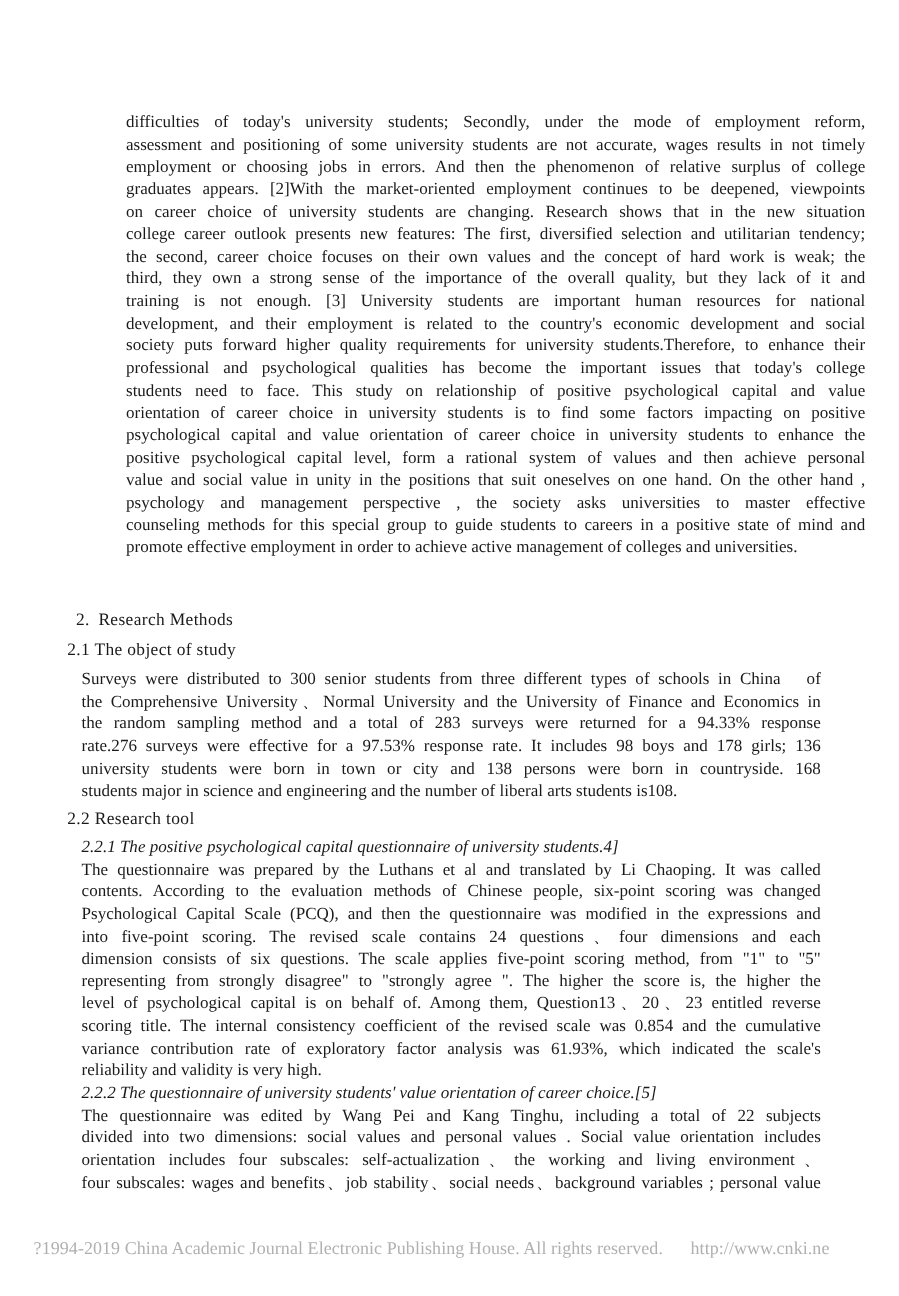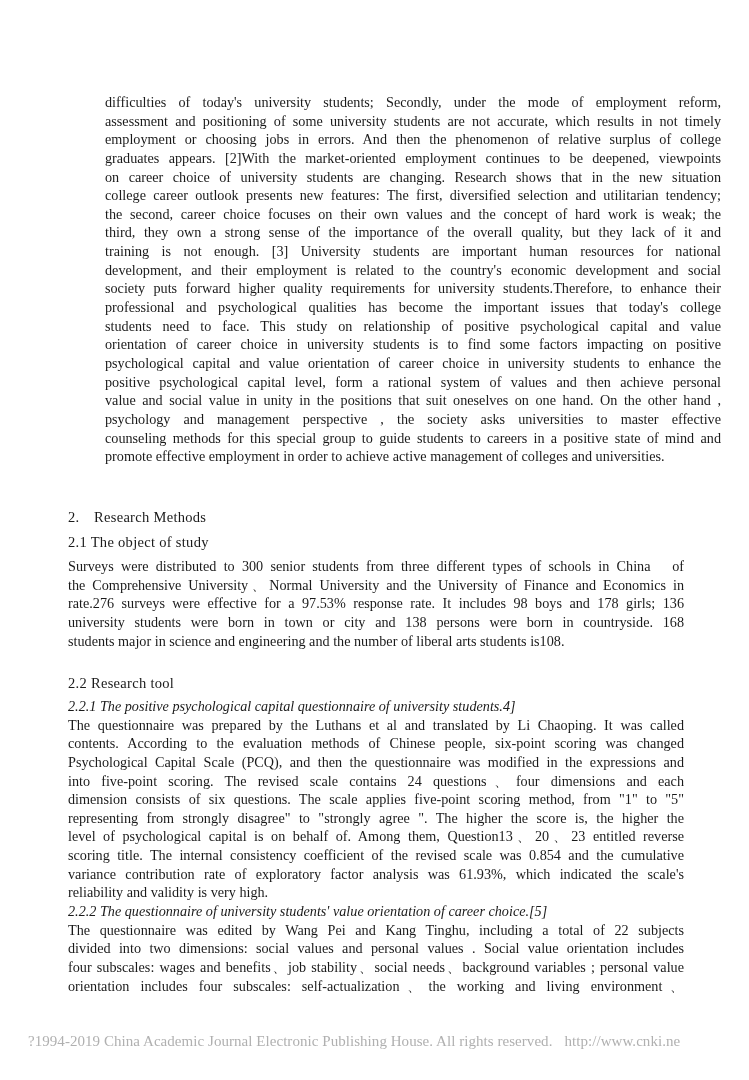--- a/index.html
+++ b/index.html
@@ -1,34 +1,34 @@
 <!DOCTYPE html>
 <html><head>
 <meta charset="utf-8">
 <style>
   html, body { margin: 0; padding: 0; background: #ffffff; }
   body { width: 749px; height: 1080px; position: relative; overflow: hidden;
          font-family: "Liberation Serif", "DejaVu Serif", serif; color: #1a1a1a; }
   .line { font-size: 14.2px; line-height: 18.65px; height: 18.65px; white-space: nowrap;
           text-align: justify; text-align-last: justify; overflow: visible; }
   .line.last { text-align-last: left; }
-  .h2 { font-size: 14.5px; line-height: 18px; letter-spacing: 0.3px; position: absolute; left: 68px; }
+  .h2 { font-size: 14.5px; line-height: 18px; letter-spacing: 0.3px; position: absolute; left: 56px; text-align: center; }
   .h2 .num { display: inline-block; width: 26px; }
   .ital { font-style: italic; }
   .block { position: absolute; left: 68px; width: 616px; }
   .footer { position: absolute; left: 28px; top: 1033px; font-size: 15px; color: #b0b0b0;
             white-space: nowrap; letter-spacing: 0.05px; }
-  .footer .url { margin-left: 12px; }
+  .footer .url { margin-left: 23px; }
 </style>
 </head>
 <body>
 
 <div class="block" style="top:93px;margin-left:37px;">
   <div class="line" style="white-space: nowrap;"><span style="white-space: pre;">difficulties of today's university students; Secondly, under the mode of employment reform,</span></div>
-  <div class="line" style="white-space: nowrap;"><span style="white-space: pre;">assessment and positioning of some university students are not accurate, which results in not timely</span></div>
+  <div class="line" style="white-space: nowrap;"><span style="white-space: pre;">assessment and positioning of some university students are not accurate, wages results in not timely</span></div>
   <div class="line" style="white-space: nowrap;"><span style="white-space: pre;">employment or choosing jobs in errors. And then the phenomenon of relative surplus of college</span></div>
   <div class="line" style="white-space: nowrap;"><span style="white-space: pre;">graduates appears. [2]With the market-oriented employment continues to be deepened, viewpoints</span></div>
   <div class="line" style="white-space: nowrap;"><span style="white-space: pre;">on career choice of university students are changing. Research shows that in the new situation</span></div>
   <div class="line" style="white-space: nowrap;"><span style="white-space: pre;">college career outlook presents new features: The first, diversified selection and utilitarian tendency;</span></div>
   <div class="line" style="white-space: nowrap;"><span style="white-space: pre;">the second, career choice focuses on their own values and the concept of hard work is weak; the</span></div>
   <div class="line" style="white-space: nowrap;"><span style="white-space: pre;">third, they own a strong sense of the importance of the overall quality, but they lack of it and</span></div>
   <div class="line" style="white-space: nowrap;"><span style="white-space: pre;">training is not enough. [3] University students are important human resources for national</span></div>
   <div class="line" style="white-space: nowrap;"><span style="white-space: pre;">development, and their employment is related to the country's economic development and social</span></div>
   <div class="line" style="white-space: nowrap;"><span style="white-space: pre;">society puts forward higher quality requirements for university students.Therefore, to enhance their</span></div>
   <div class="line" style="white-space: nowrap;"><span style="white-space: pre;">professional and psychological qualities has become the important issues that today's college</span></div>
@@ -44,20 +44,21 @@
 
 <div class="h2" style="top:508px;">
   <span class="num">2.</span><span>Research Methods</span>
 </div>
 
 <div class="h2" style="top:533px;">2.1 The object of study</div>
 
 <div class="block" style="top:557px;">
   <div class="line" style="white-space: nowrap;"><span style="white-space: pre;">Surveys were distributed to 300 senior students from three different types of schools in China   of</span></div>
   <div class="line" style="white-space: nowrap;"><span style="white-space: pre;">the Comprehensive University、Normal University and the University of Finance and Economics in</span></div>
+  <div class="line" style="white-space: nowrap;"><span style="white-space: pre;">the random sampling method and a total of 283 surveys were returned for a 94.33% response</span></div>
   <div class="line" style="white-space: nowrap;"><span style="white-space: pre;">rate.276 surveys were effective for a 97.53% response rate. It includes 98 boys and 178 girls; 136</span></div>
   <div class="line" style="white-space: nowrap;"><span style="white-space: pre;">university students were born in town or city and 138 persons were born in countryside. 168</span></div>
   <div class="line last">students major in science and engineering and the number of liberal arts students is108.</div>
 </div>
 
 <div class="h2" style="top:674px;">2.2 Research tool</div>
 
 <div class="block" style="top:697px;">
   <div class="line last ital">2.2.1 The positive psychological capital questionnaire of university students.4]</div>
   <div class="line" style="white-space: nowrap;"><span style="white-space: pre;">The questionnaire was prepared by the Luthans et al and translated by Li Chaoping. It was called</span></div>
@@ -66,19 +67,19 @@
   <div class="line" style="white-space: nowrap;"><span style="white-space: pre;">into five-point scoring. The revised scale contains 24 questions、four dimensions and each</span></div>
   <div class="line" style="white-space: nowrap;"><span style="white-space: pre;">dimension consists of six questions. The scale applies five-point scoring method, from "1" to "5"</span></div>
   <div class="line" style="white-space: nowrap;"><span style="white-space: pre;">representing from strongly disagree" to "strongly agree ". The higher the score is, the higher the</span></div>
   <div class="line" style="white-space: nowrap;"><span style="white-space: pre;">level of psychological capital is on behalf of. Among them, Question13、20、23 entitled reverse</span></div>
   <div class="line" style="white-space: nowrap;"><span style="white-space: pre;">scoring title. The internal consistency coefficient of the revised scale was 0.854 and the cumulative</span></div>
   <div class="line" style="white-space: nowrap;"><span style="white-space: pre;">variance contribution rate of exploratory factor analysis was 61.93%, which indicated the scale's</span></div>
   <div class="line last">reliability and validity is very high.</div>
   <div class="line last ital">2.2.2 The questionnaire of university students' value orientation of career choice.[5]</div>
   <div class="line" style="white-space: nowrap;"><span style="white-space: pre;">The questionnaire was edited by Wang Pei and Kang Tinghu, including a total of 22 subjects</span></div>
   <div class="line" style="white-space: nowrap;"><span style="white-space: pre;">divided into two dimensions: social values and personal values . Social value orientation includes</span></div>
+  <div class="line" style="white-space: nowrap;"><span style="white-space: pre;">orientation includes four subscales: self-actualization、the working and living environment、</span></div>
   <div class="line" style="white-space: nowrap;"><span style="white-space: pre;">four subscales: wages and benefits、job stability、social needs、background variables ; personal value</span></div>
-  <div class="line" style="white-space: nowrap;"><span style="white-space: pre;">orientation includes four subscales: self-actualization、the working and living environment、</span></div>
 </div>
 
 <div class="footer">
   <span>?1994-2019 China Academic Journal Electronic Publishing House. All rights reserved.</span><span class="url">http://www.cnki.ne</span>
 </div>
 
 </body></html>

